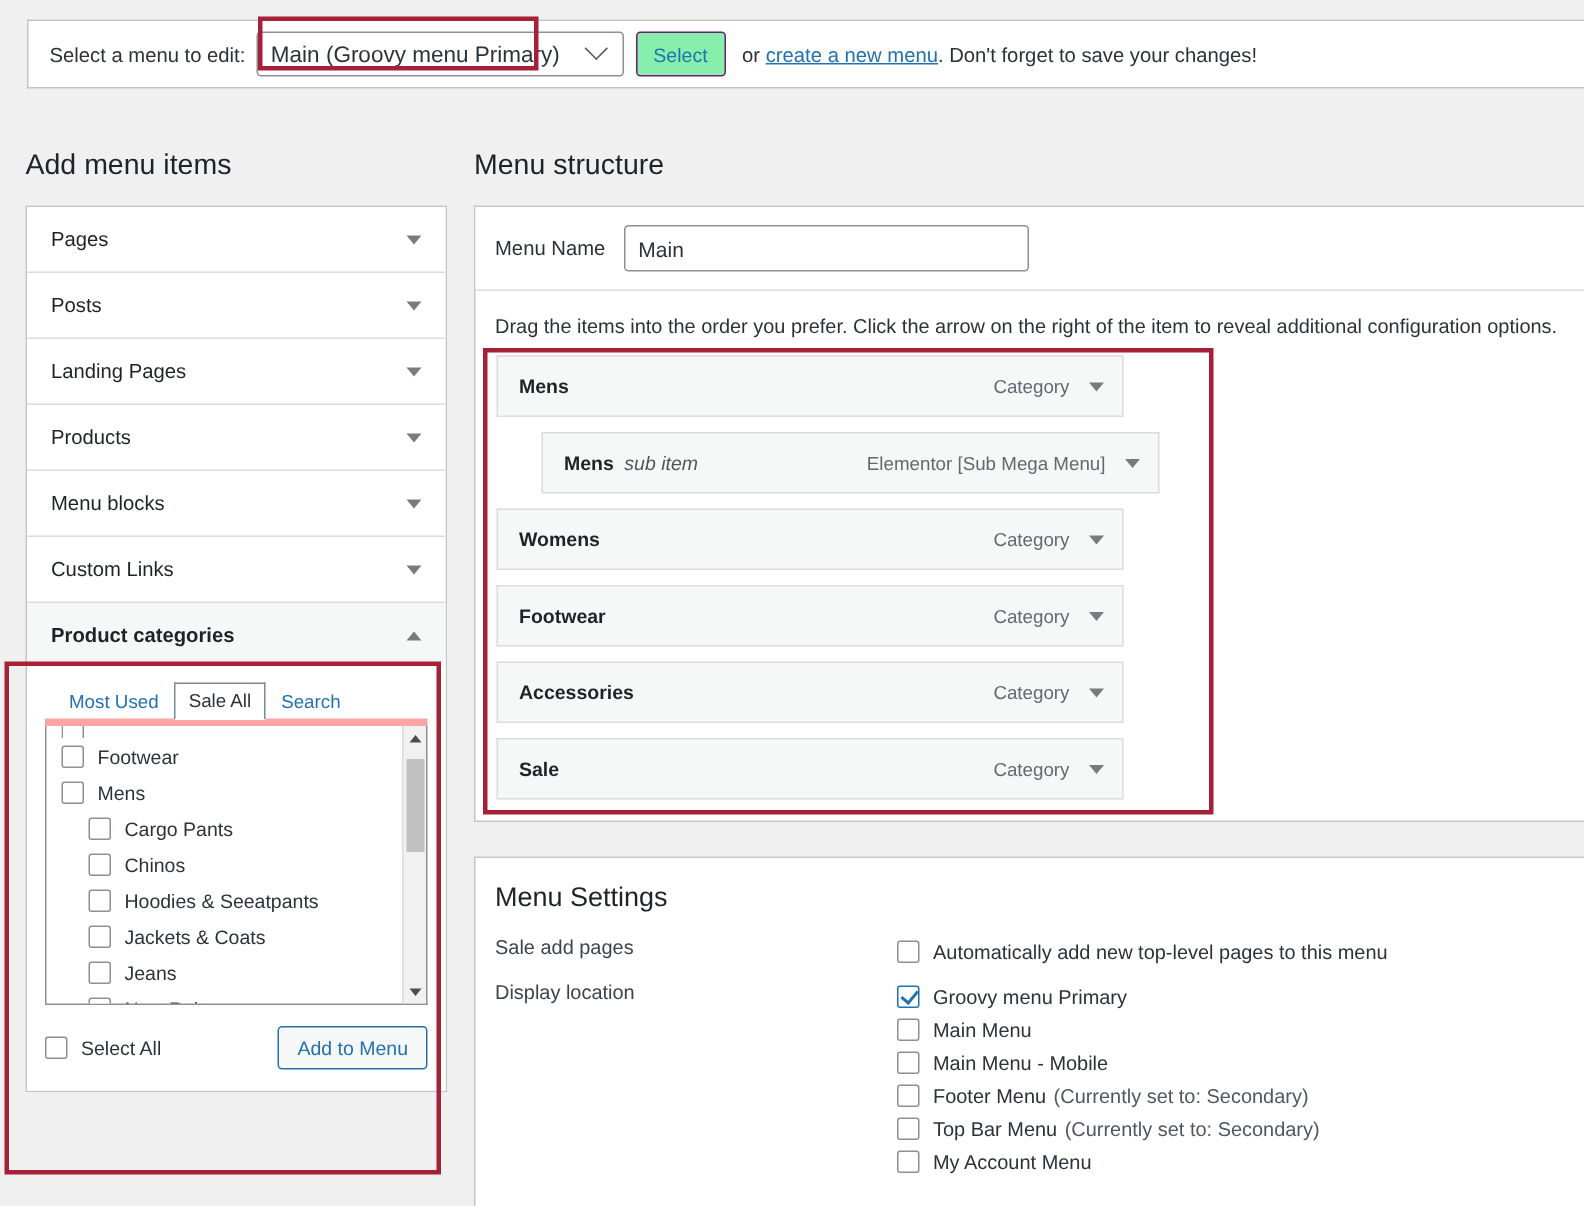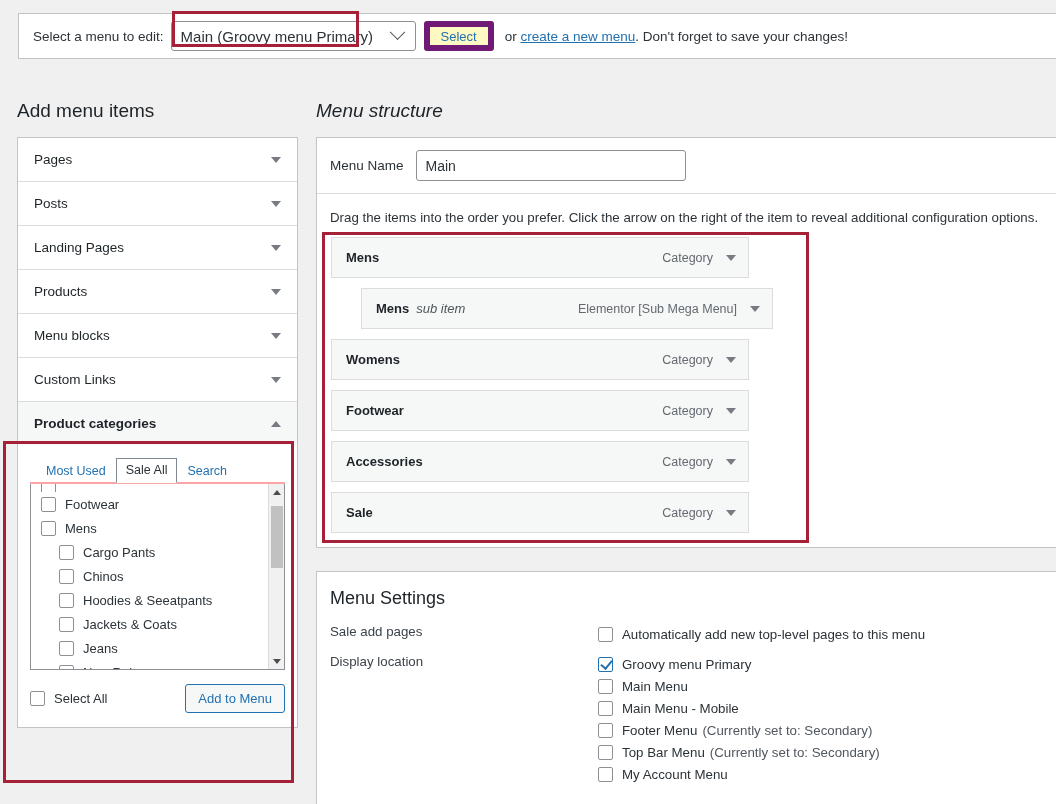--- a/index.html
+++ b/index.html
@@ -50,41 +50,41 @@
     position: absolute;
     left: 172px; top: 11px;
     width: 187px; height: 36px;
     border: 3px solid #a62137;
     pointer-events: none;
     z-index: 9;
   }
   .sel-btn {
     margin-left: 8px;
     height: 30px; min-width: 58px;
-    border: 6px solid #701a75;
+    border: 1px solid #701a75;
     border-radius: 3px;
-    background: #fef9c3;
+    background: #86efac;
     color: #2271b1;
     font-size: 13px;
     font-family: "Liberation Sans", sans-serif;
     cursor: pointer;
     padding: 0 11px;
   }
   .ms-tail { margin-left: 11px; font-size: 13.5px; color: #2c3338; }
   .ms-tail a { color: #2271b1; text-decoration: underline; }
 
   
   .h-add-items {
     position: absolute; left: 17px; top: 100px;
     font-size: 19px; font-weight: 400; color: #1d2327;
     font-family: "Liberation Sans", sans-serif;
   }
   .h-menu-structure {
     position: absolute; left: 316px; top: 100px;
-    font-size: 19px; font-weight: 400; color: #1d2327; font-style: italic;
+    font-size: 19px; font-weight: 400; color: #1d2327;
   }
 
   
   .accordion {
     position: absolute;
     left: 17px; top: 137px;
     width: 281px;
     background: #fff;
     border: 1px solid #c3c4c7;
   }
@@ -109,21 +109,21 @@
   .arrow-d { border-top: 6px solid #787c82; }
   .arrow-u { border-bottom: 6px solid #787c82; }
 
   .acc-open .acc-head { background: #f6f7f7; }
   .acc-body { padding: 12px 12px 14px 12px; background: #fff; }
 
   
   .tabs {
     display: flex; align-items: flex-end;
     height: 27px;
-    border-bottom: 2px solid #fca5a5;
+    border-bottom: 5px solid #fca5a5;
     padding-left: 6px;
     margin-bottom: 0;
   }
   .tab {
     font-size: 12.5px;
     color: #2271b1;
     padding: 4px 9px 5px 9px;
     cursor: pointer;
     border: 1px solid transparent;
     border-bottom: none;

